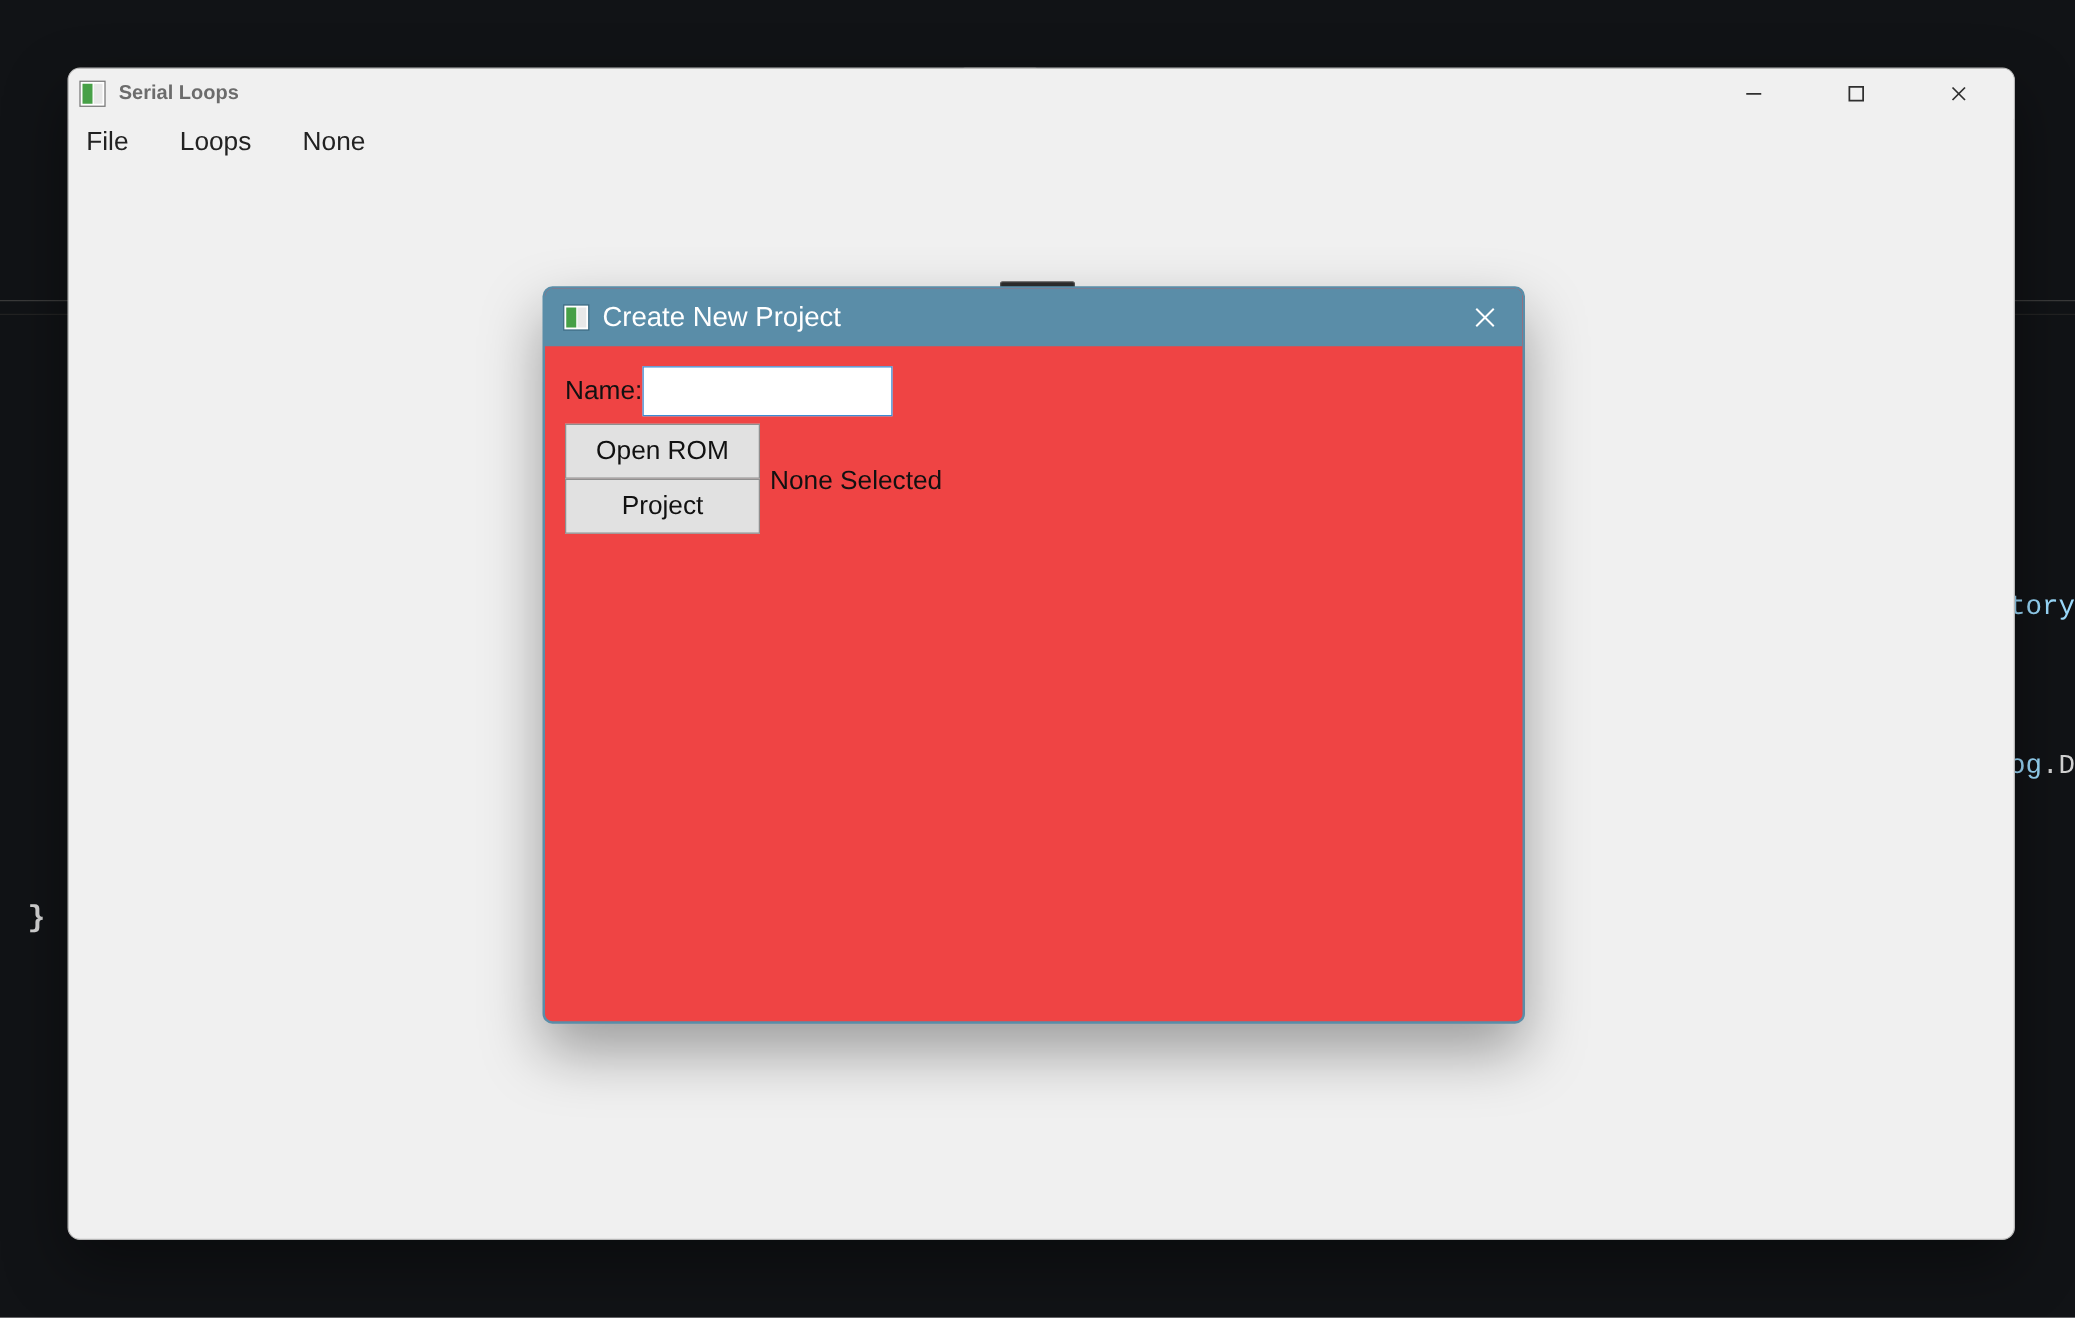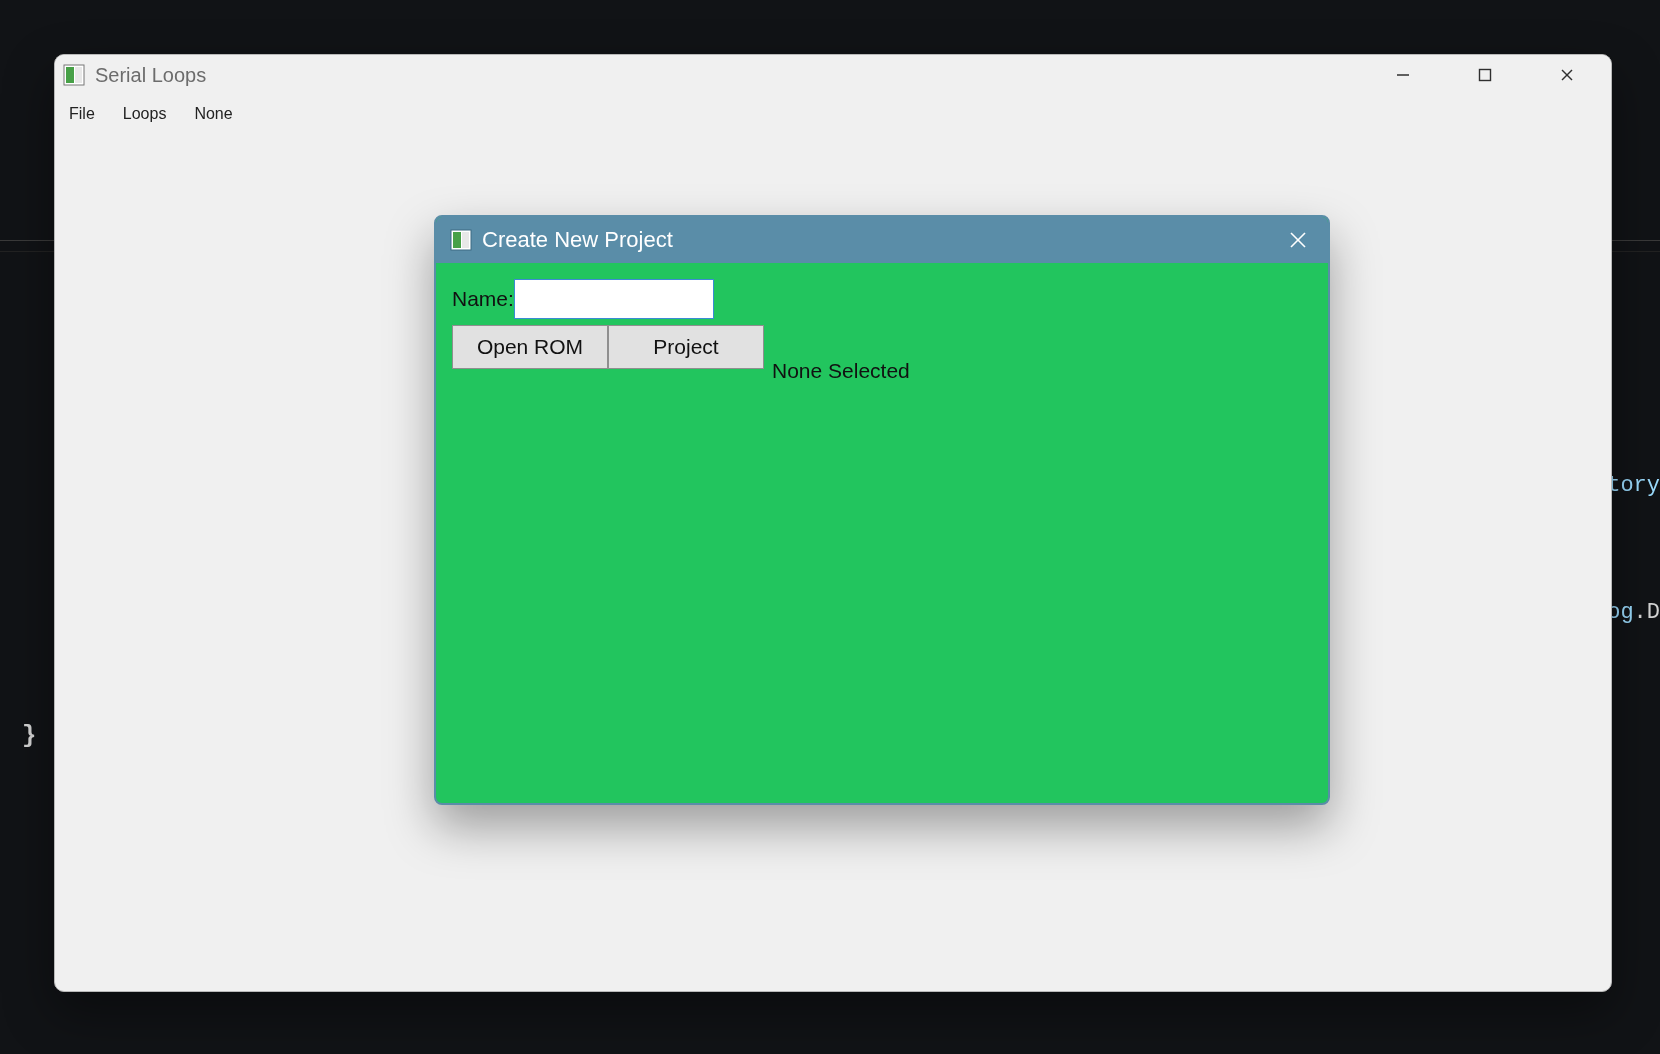--- a/index.html
+++ b/index.html
@@ -109,56 +109,57 @@
       gap: 10px;
     }
     .sw-icon {
       width: 22px; height: 22px;
       display: inline-block;
       position: relative;
     }
     .sw-icon svg { width: 22px; height: 22px; display: block; }
     .sw-title {
       color: #6c6c6c;
-      font-size: 20px;
+      font-size: 16px;
+      font-weight: bold;
     }
     .sw-winbtns {
       margin-left: auto;
       display: flex;
       gap: 38px;
       padding-right: 14px;
       color: #2f2f2f;
     }
     .sw-winbtn {
       width: 44px; height: 32px;
       display: flex; align-items: center; justify-content: center;
       font-size: 18px;
     }
     .sw-winbtn svg { width: 14px; height: 14px; stroke: #2f2f2f; }
 
     .sw-menubar {
       height: 38px;
       display: flex;
       align-items: center;
-      gap: 28px;
+      gap: 41px;
       padding: 0 14px;
-      font-size: 16px;
+      font-size: 21px;
       color: #222;
       border-bottom: 0;
     }
     .sw-menu-item { }
 
     
     .dialog {
       position: absolute;
       left: 434px;
-      top: 215px;
-      width: 896px;
+      top: 229px;
+      width: 786px;
       height: 590px;
-      background: #22c55e;
+      background: #ef4444;
       border: 2px solid #5a8da8;
       border-radius: 8px;
       box-shadow: 0 22px 48px rgba(0,0,0,0.35);
       overflow: hidden;
     }
     .dlg-titlebar {
       height: 46px;
       background: #5a8da8;
       display: flex;
       align-items: center;
@@ -204,20 +205,21 @@
       font-size: 21px;
       color: #111;
       padding: 0 18px;
       display: inline-flex;
       align-items: center;
       justify-content: center;
       cursor: default;
     }
     .btn-stack {
       display: inline-flex;
+      flex-direction: column;
       border: none;
     }
     .btn-stack .btn { border: 1px solid #8f8f8f; }
     .btn-stack .btn + .btn { border-top: 1px solid #8f8f8f; }
     .row2 {
       display: flex;
       align-items: flex-start;
       gap: 8px;
     }
     .none-sel {

